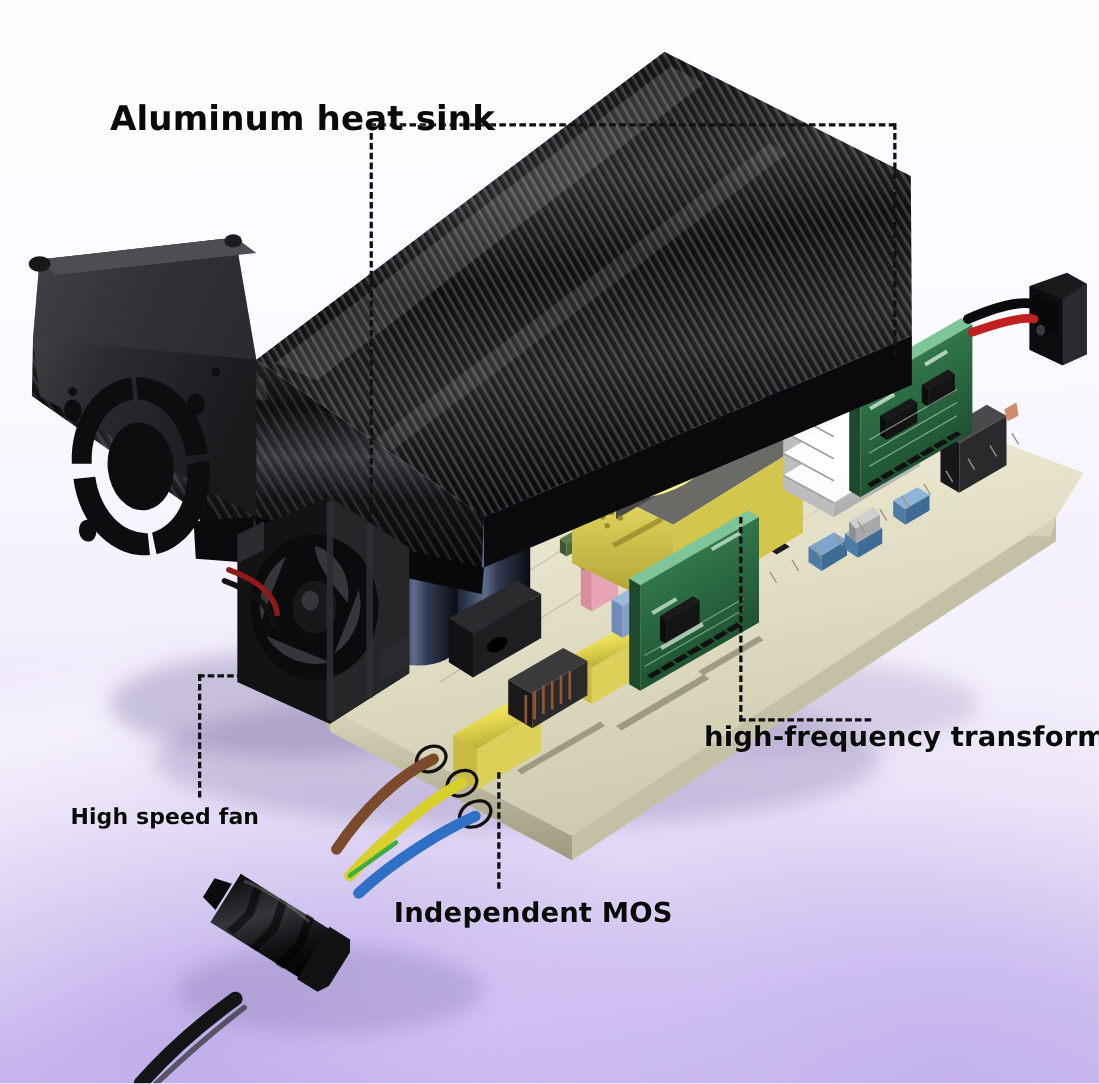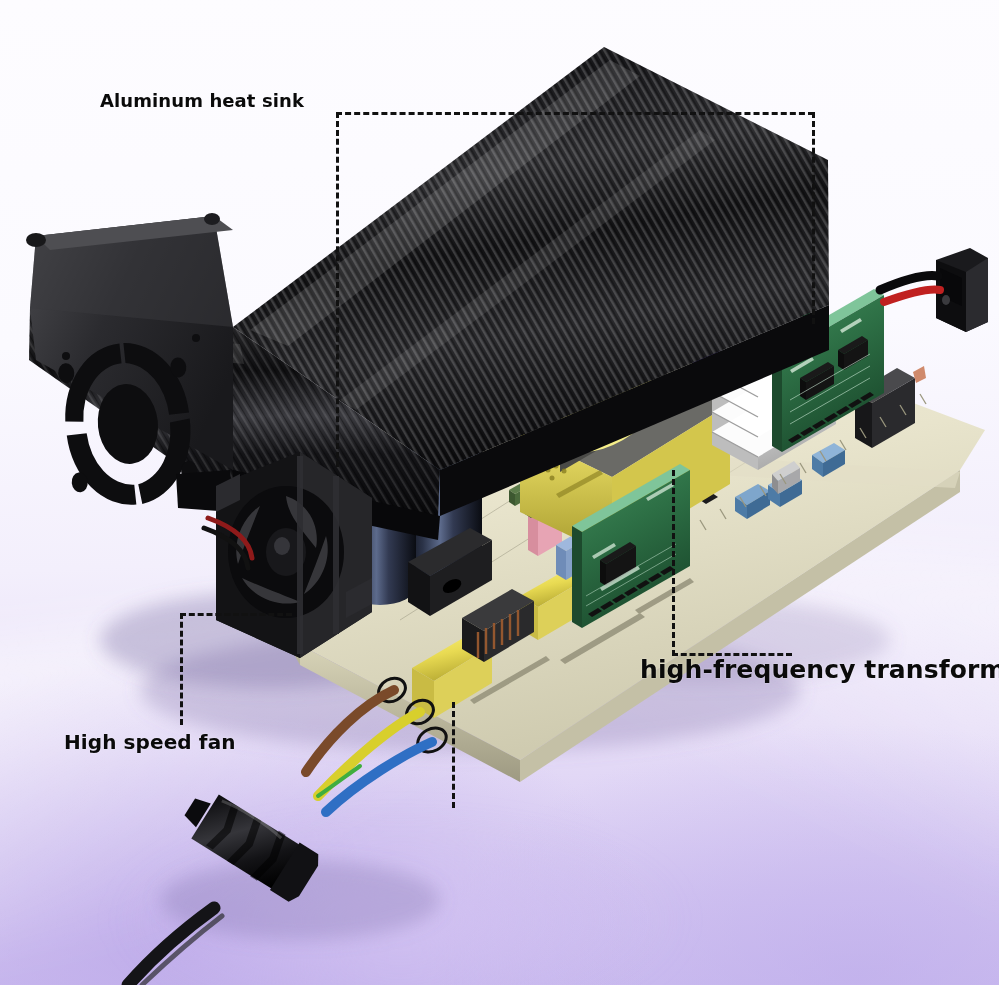--- a/index.html
+++ b/index.html
@@ -28,21 +28,21 @@
     background:radial-gradient(ellipse at center,rgba(214,198,244,.55),rgba(214,198,244,0) 72%);
     filter:blur(18px);}
 
   
   #product{position:absolute;left:0;top:0;width:999px;height:985px;}
 
   .lbl{
     position:absolute;color:#0a0a0a;font-weight:700;letter-spacing:.1px;
     white-space:nowrap;text-shadow:0 0 2px rgba(255,255,255,.55);
   }
-  #lbl-heatsink{left:100px;top:90px;font-size:18px;}
+  #lbl-heatsink{left:100px;top:90px;font-size:31px;}
   #lbl-transformer{left:640px;top:655px;font-size:25px;}
   #lbl-fan{left:64px;top:730px;font-size:20px;}
   #lbl-mos{left:358px;top:815px;font-size:25px;}
 
   .dash{position:absolute;}
   .dash.h{border-top:3px dashed #111;height:0;}
   .dash.v{border-left:3px dashed #111;width:0;}
 </style>
 </head>
 <body>
@@ -622,14 +622,15 @@
 
   <div class="dash v" style="left:672px;top:470px;height:186px;"></div>
   <div class="dash h" style="left:672px;top:653px;width:120px;"></div>
 
   <div class="lbl" id="lbl-heatsink">Aluminum heat sink</div>
 
   <div class="lbl" id="lbl-transformer">high-frequency transformer</div>
 
   <div class="lbl" id="lbl-fan">High speed fan</div>
 
+  <div class="lbl" id="lbl-mos">Independent MOS</div>
 
 </div>
 
 </body></html>

